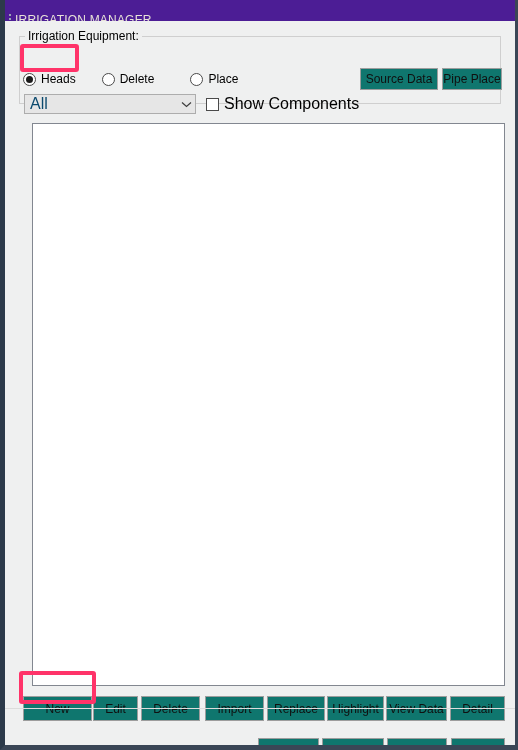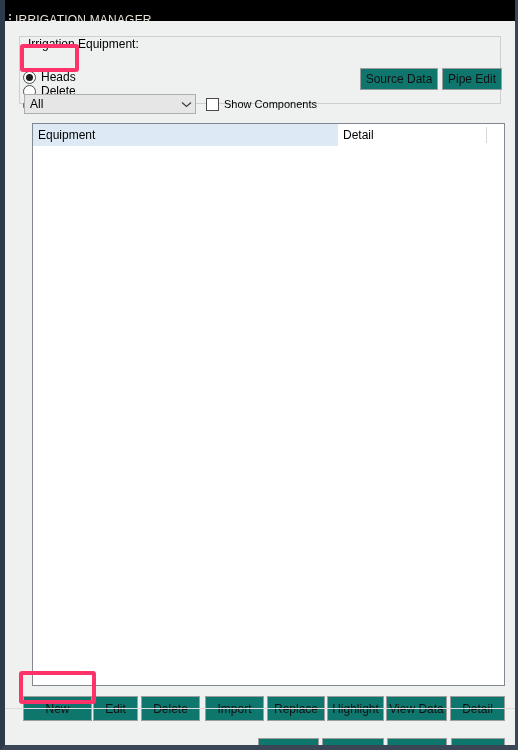--- a/index.html
+++ b/index.html
@@ -23,21 +23,21 @@
     border-bottom: 5px solid #3a4656;
     overflow: hidden;
   }
 
   
   .titlebar {
     position: absolute;
     left: 0; top: 0;
     width: 510px;
     height: 39px;
-    background: #000000;
+    background: #4c1d95;
     display: flex;
     align-items: center;
   }
   .grip {
     width: 10px;
     height: 21px;
     position: relative;
     flex: 0 0 auto;
   }
   .grip i {
@@ -79,32 +79,30 @@
   }
   .group-legend {
     position: absolute;
     left: 20px;
     top: 8px;
     background: #eff0f0;
     padding: 0 3px;
     font-size: 12px;
     color: #000;
     white-space: nowrap;
-    margin-top: 8px;
   }
 
   
   .radio-row {
     position: absolute;
     left: 18px;
     top: 49px;
     height: 18px;
     display: flex;
     align-items: flex-start;
-    flex-direction: column;
   }
   .radio {
     display: flex;
     align-items: center;
     height: 18px;
     white-space: nowrap;
   }
   .radio-dot {
     width: 13px;
     height: 13px;
@@ -169,22 +167,22 @@
     top: 73px;
     width: 172px;
     height: 20px;
     background: #e6e6e6;
     border: 1px solid #adadad;
     box-sizing: border-box;
     display: flex;
     align-items: center;
   }
   .combo-value {
-    font-size: 12px;
-    color: #000000;
+    font-size: 16px;
+    color: #0c4a6e;
     padding-left: 5px;
     flex: 1 1 auto;
   }
   .combo-arrow {
     width: 18px;
     flex: 0 0 auto;
     display: flex;
     align-items: center;
     justify-content: center;
   }
@@ -199,21 +197,21 @@
     height: 18px;
   }
   .chk-box {
     width: 13px; height: 13px;
     background: #fff;
     border: 1px solid #4a4a4a;
     box-sizing: border-box;
     margin-right: 5px;
     flex: 0 0 auto;
   }
-  .chk-label { font-size: 11px; color: #000; }
+  .chk-label { font-size: 16px; color: #000; }
 
   
   .listview {
     position: absolute;
     left: 27px;
     top: 102px;
     width: 473px;
     height: 563px;
     background: #ffffff;
     border: 1px solid #828790;
@@ -328,46 +326,37 @@
       </div>
       <span class="spacer-sm"></span>
       <span class="spacer-xs"></span>
       <div class="radio">
         <span class="radio-dot"></span>
         <span class="radio-label">Place</span>
       </div>
     </div>
 
     <div class="btn btn-topdata" id="btn-source-data">Source Data</div>
-    <div class="btn btn-topdata" id="btn-pipe-data">Pipe Edit</div>
+    <div class="btn btn-topdata" id="btn-pipe-data">Pipe Place</div>
 
     <div class="combo">
       <div class="combo-value">All</div>
       <div class="combo-arrow">
         <svg width="11" height="7" viewBox="0 0 11 7">
             <path d="M1 1.5 L5.5 5.5 L10 1.5" fill="none" stroke="#3d3d3d" stroke-width="1.2"></path>
           </svg>
       </div>
     </div>
 
     <div class="chk-wrap">
       <span class="chk-box"></span>
       <span class="chk-label">Show Components</span>
     </div>
 
     <div class="listview">
-      <div class="lv-header">
-        <div class="lv-col" id="lv-col-equipment">
-          <span>Equipment</span>
-        </div>
-        <div class="lv-col" id="lv-col-detail">
-          <span>Detail</span>
-        </div>
-        <div class="lv-divider"></div>
-      </div>
       <div class="lv-body"></div>
     </div>
 
     <div class="action-row" style="left:0;width:510px;">
       <div class="btn" id="btn-new">New</div>
       <div class="btn" id="btn-edit">Edit</div>
       <div class="btn" id="btn-delete">Delete</div>
       <div class="btn" id="btn-import">Import</div>
       <div class="btn" id="btn-replace">Replace</div>
       <div class="btn" id="btn-highlight">Highlight</div>

